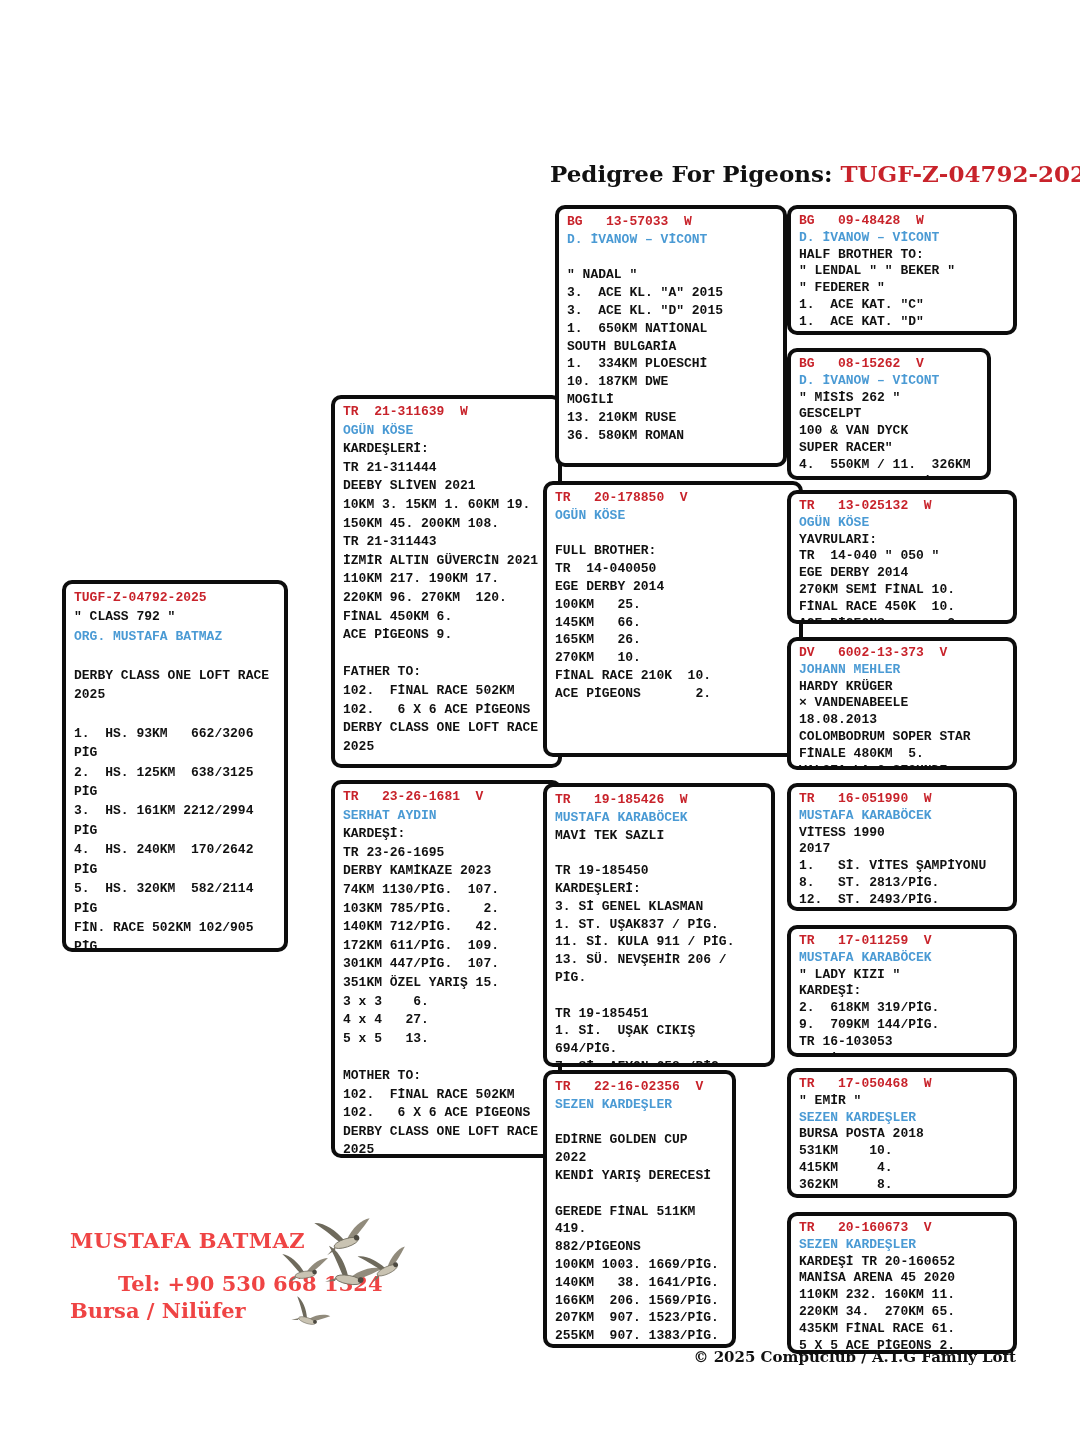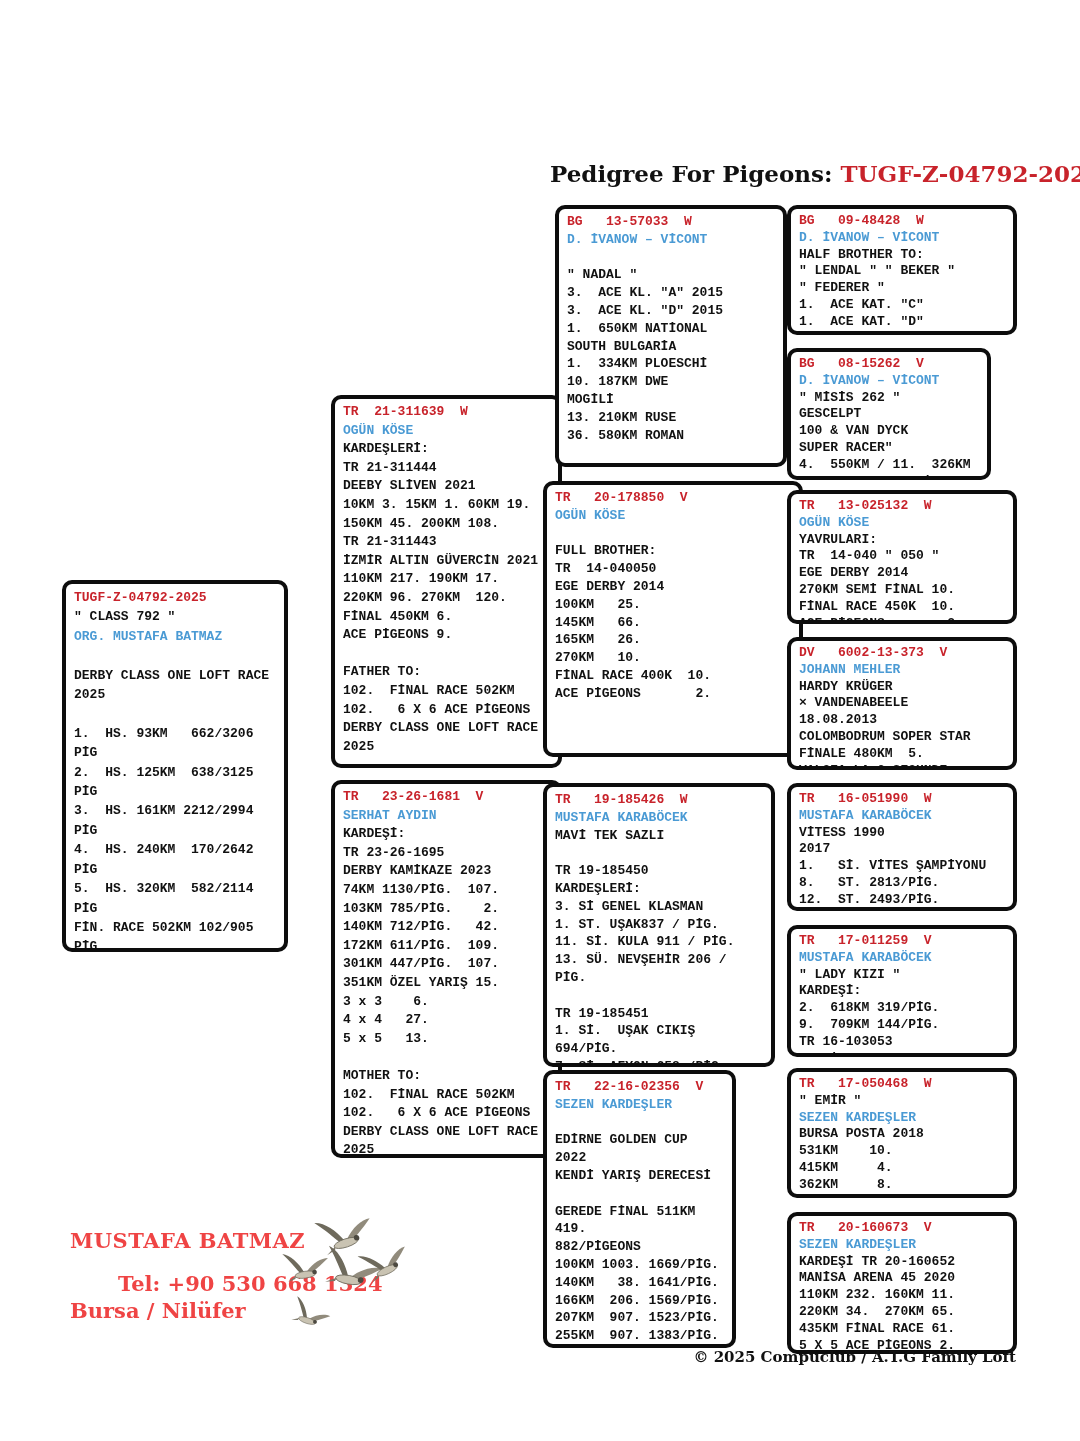--- a/index.html
+++ b/index.html
@@ -140,21 +140,21 @@
     <div class="ring">TR   20-178850  V</div>
     <div class="name">OGÜN KÖSE</div>
     <div class="body">
 FULL BROTHER:
 TR  14-040050
 EGE DERBY 2014
 100KM   25.
 145KM   66.
 165KM   26.
 270KM   10.
-FİNAL RACE 400K  10.
+FİNAL RACE 210K  10.
 ACE PİGEONS       2.</div>
   </div>
   <div class="box col3" id="box-mf">
     <div class="ring">TR   19-185426  W</div>
     <div class="name">MUSTAFA KARABÖCEK</div>
     <div class="body">MAVİ TEK SAZLI
 
 TR 19-185450
 KARDEŞLERİ:
 3. Sİ GENEL KLASMAN

